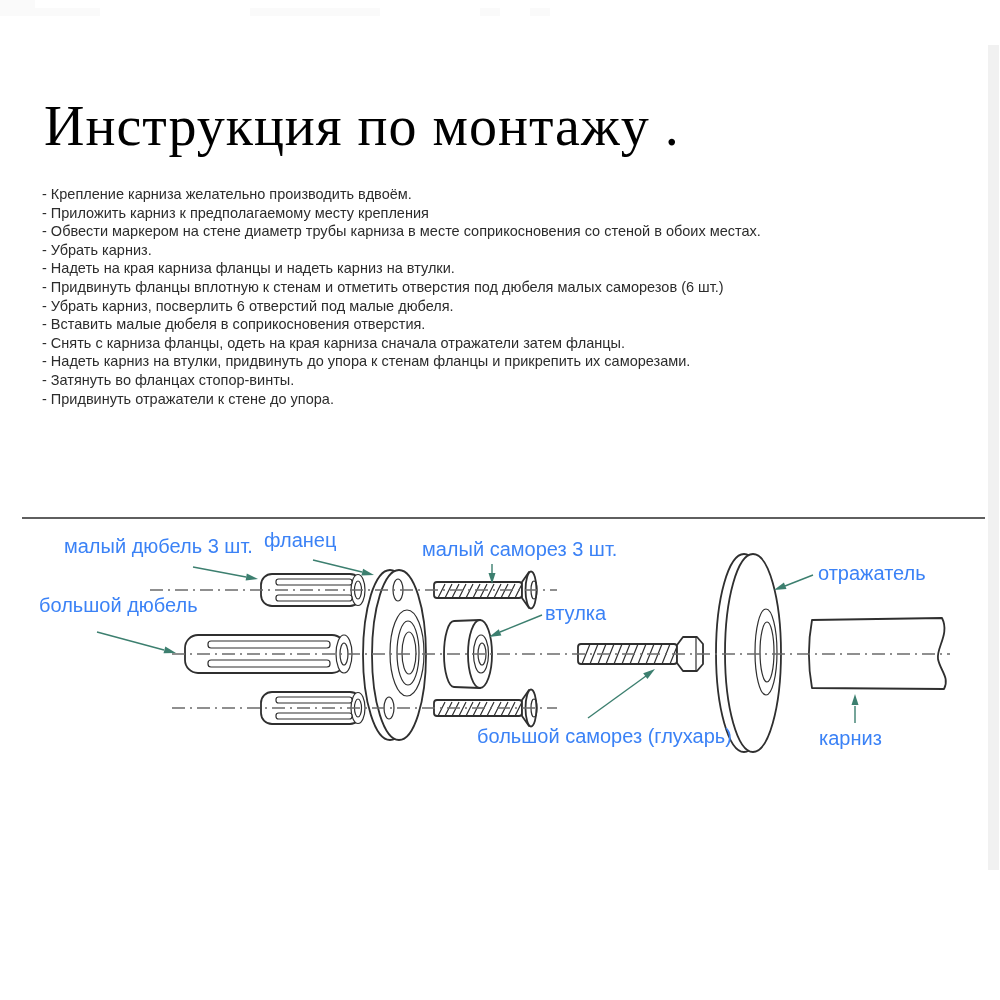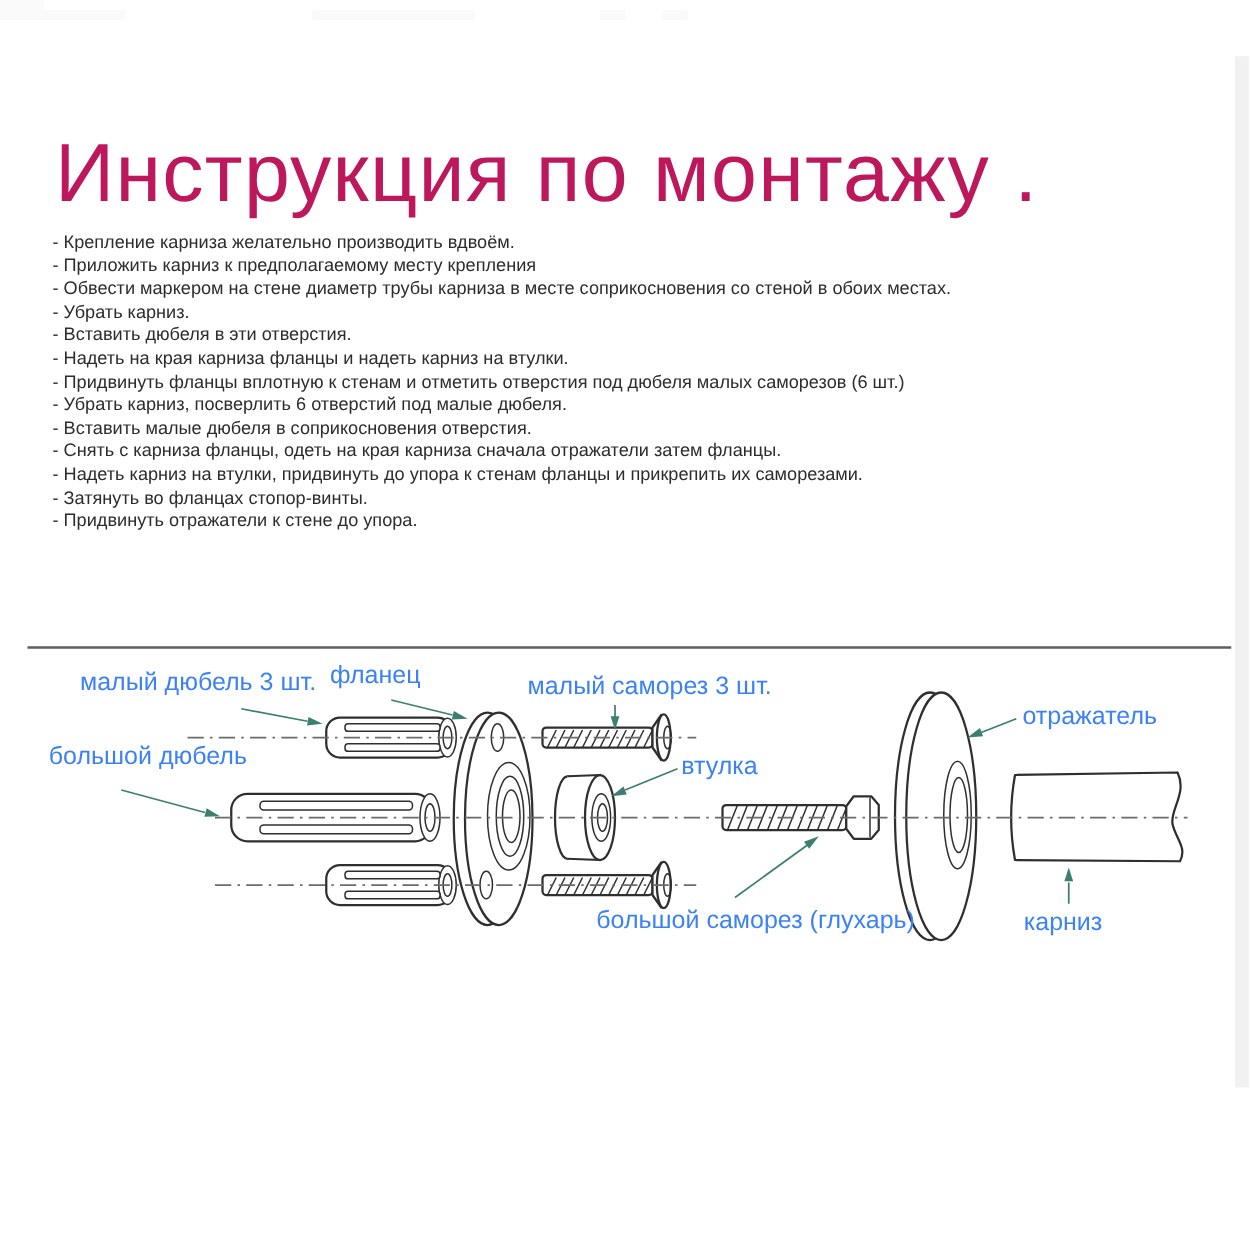--- a/index.html
+++ b/index.html
@@ -5,22 +5,22 @@
   html,body{margin:0;padding:0;}
   body{
     width:1000px;height:1000px;position:relative;overflow:hidden;
     background:#ffffff;
     font-family:"Liberation Sans",sans-serif;
   }
   .artifact{position:absolute;background:#fafafa;}
   .edge-strip{position:absolute;left:988px;top:45px;width:11px;height:825px;background:#f1f1f1;}
   .title{
     position:absolute;left:44px;top:56px;
-    font-family:Liberation Sans, sans-serif;
-    font-size:66px;font-weight:400;color:#be185d;
+    font-family:Liberation Serif, serif;
+    font-size:56px;font-weight:400;color:#000000;
     letter-spacing:1px;white-space:nowrap;
   }
   .instructions{
     position:absolute;left:42px;top:185px;width:930px;
     font-size:14.5px;line-height:18.6px;color:#2c2c2c;
   }
   .divider{position:absolute;left:22px;top:517px;width:963px;height:2px;background:#5f5f5f;}
   .diagram{position:absolute;left:0;top:520px;width:1000px;height:480px;}
   .diagram svg{position:absolute;left:0;top:0;}
   .dlabel{
@@ -45,21 +45,20 @@
   <div class="artifact" style="left:530px;top:8px;width:20px;height:8px;"></div>
   <div class="edge-strip"></div>
 
   <h1 class="title">Инструкция по монтажу .</h1>
 
   <div class="instructions">
       <div>- Крепление карниза желательно производить вдвоём.</div>
       <div>- Приложить карниз к предполагаемому месту крепления</div>
       <div>- Обвести маркером на стене диаметр трубы карниза в месте соприкосновения со стеной в обоих местах.</div>
       <div>- Убрать карниз.</div>
-      <div>- Вставить дюбеля в эти отверстия.</div>
       <div>- Надеть на края карниза фланцы и надеть карниз на втулки.</div>
       <div>- Придвинуть фланцы вплотную к стенам и отметить отверстия под дюбеля малых саморезов (6 шт.)</div>
       <div>- Убрать карниз, посверлить 6 отверстий под малые дюбеля.</div>
       <div>- Вставить малые дюбеля в соприкосновения отверстия.</div>
       <div>- Снять с карниза фланцы, одеть на края карниза сначала отражатели затем фланцы.</div>
       <div>- Надеть карниз на втулки, придвинуть до упора к стенам фланцы и прикрепить их саморезами.</div>
       <div>- Затянуть во фланцах стопор-винты.</div>
       <div>- Придвинуть отражатели к стене до упора.</div>
     </div>
 

